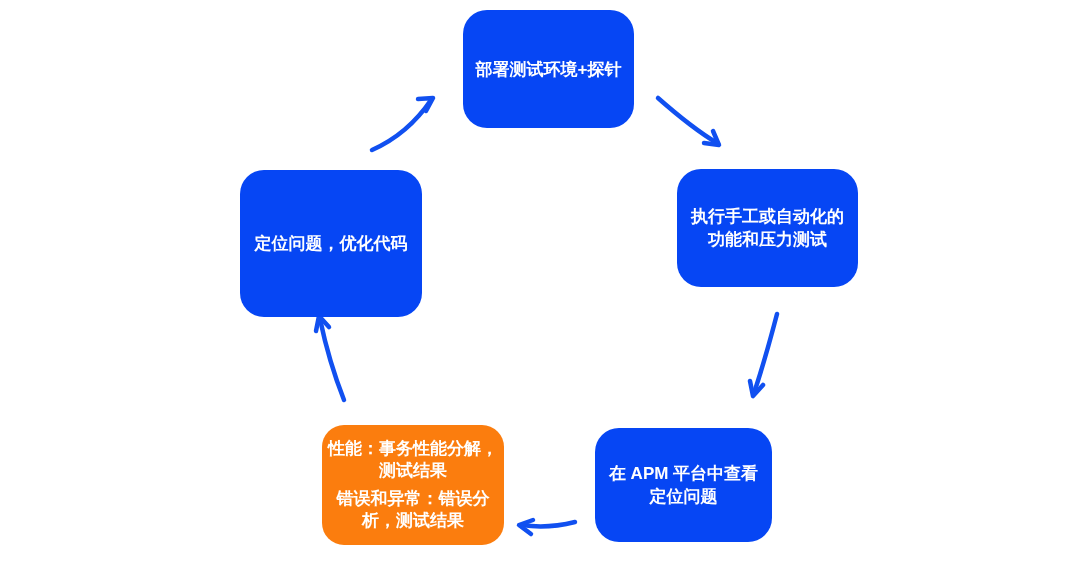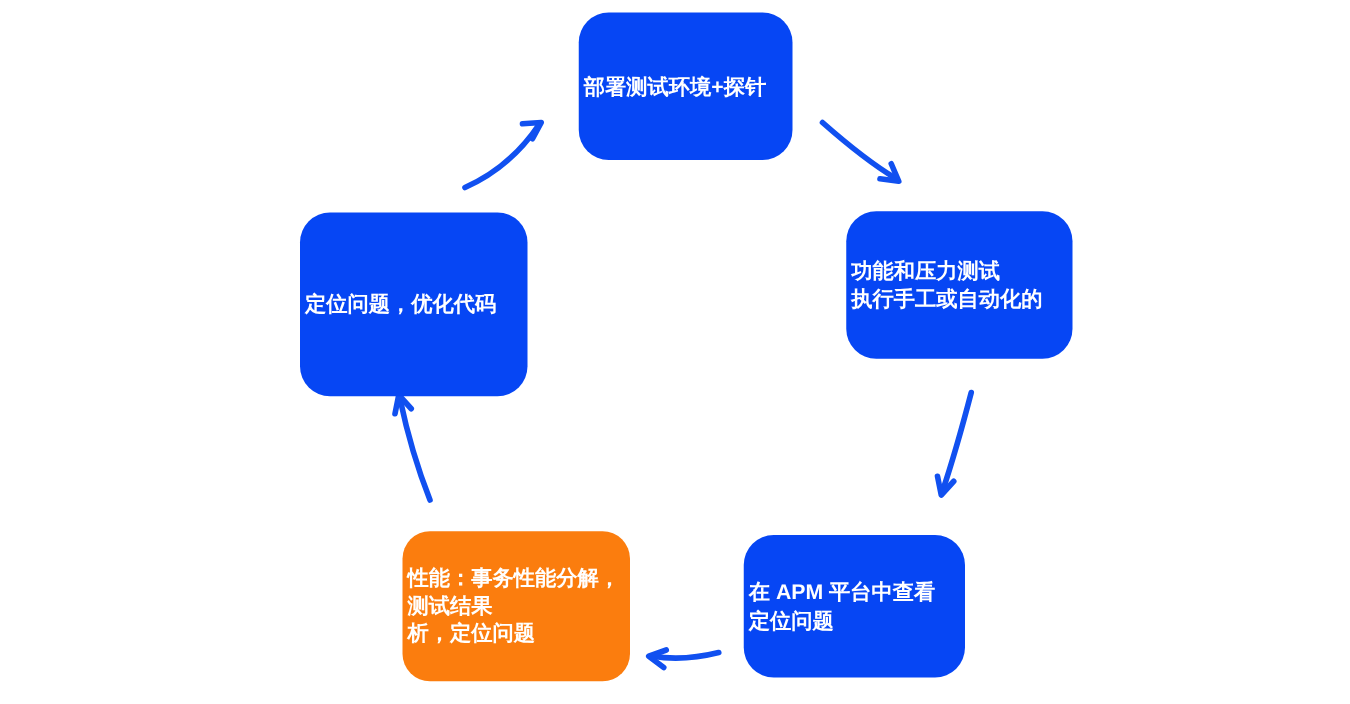--- a/index.html
+++ b/index.html
@@ -20,30 +20,30 @@
     stroke: var(--arrow-blue, #1150f0);
     stroke-width: 4.5;
     fill: none;
     stroke-linecap: round;
     stroke-linejoin: round;
   }
   .node {
     position: absolute;
     display: flex;
     flex-direction: column;
-    align-items: flex-start;
+    align-items: center;
     justify-content: center;
     text-align: center;
     color: #ffffff;
     font-weight: bold;
     font-size: 17px;
     line-height: 23px;
     border-radius: 24px;
     box-sizing: border-box;
-    padding: 4px;
+    padding: 18px;
   }
   .node.blue   { background: var(--node-blue, #0646f4); }
   .node.orange { background: var(--node-orange, #fb7d0e); border-radius: 22px; }
   .line { white-space: nowrap; }
   .para-gap { margin-top: 6px; }
 
   .node-deploy   { left: 463px; top: 10px;  width: 171px; height: 118px; }
   .node-execute  { left: 677px; top: 169px; width: 181px; height: 118px; }
   .node-view     { left: 595px; top: 428px; width: 177px; height: 114px; }
   .node-analysis { left: 322px; top: 425px; width: 182px; height: 120px; font-size: 17px; line-height: 22px; }
@@ -75,32 +75,33 @@
       <path d="M 344 400 Q 329 362 320 319"></path>
       <path d="M 316 331 L 319 316 L 329 327"></path>
     </g>
   </svg>
 
   <div class="node blue node-deploy">
     <div class="line">部署测试环境+探针</div>
   </div>
 
   <div class="node blue node-execute">
+    <div class="line">执行手工或自动化的</div>
     <div class="line">功能和压力测试</div>
-    <div class="line">执行手工或自动化的</div>
   </div>
 
   <div class="node blue node-view">
     <div class="line">在 APM 平台中查看</div>
     <div class="line">定位问题</div>
   </div>
 
   <div class="node orange node-analysis">
     <div class="line">性能：事务性能分解，</div>
     <div class="line">测试结果</div>
-    <div class="line">析，定位问题</div>
+    <div class="line para-gap">错误和异常：错误分</div>
+    <div class="line">析，测试结果</div>
   </div>
 
   <div class="node blue node-fix">
     <div class="line">定位问题，优化代码</div>
   </div>
 
 </div>
 
 </body></html>

